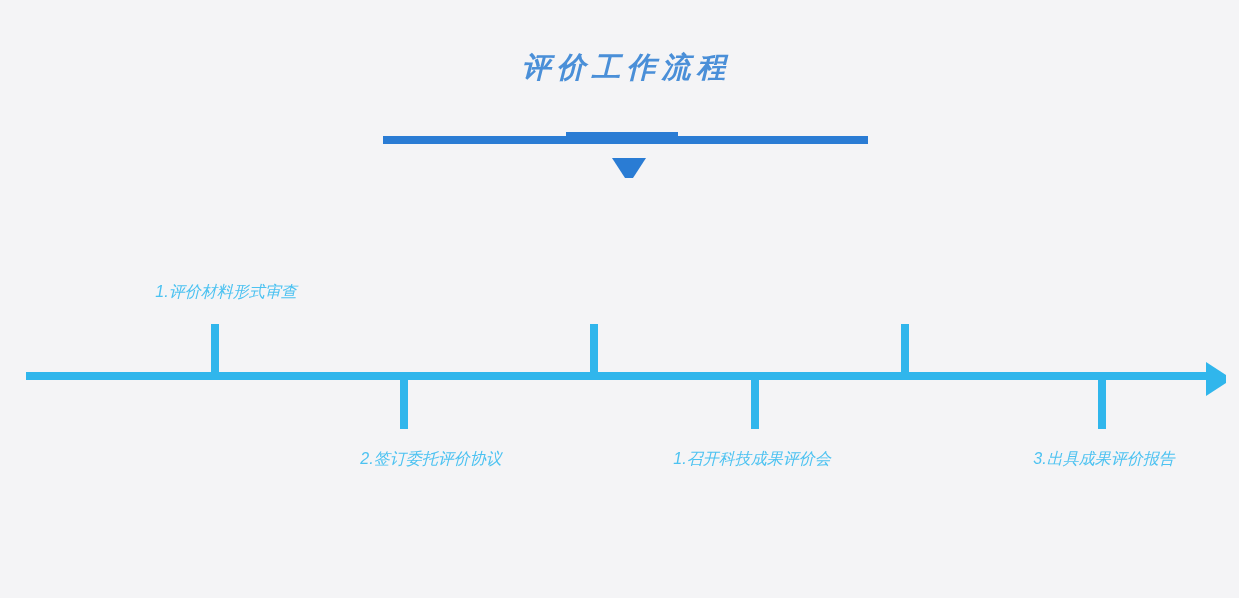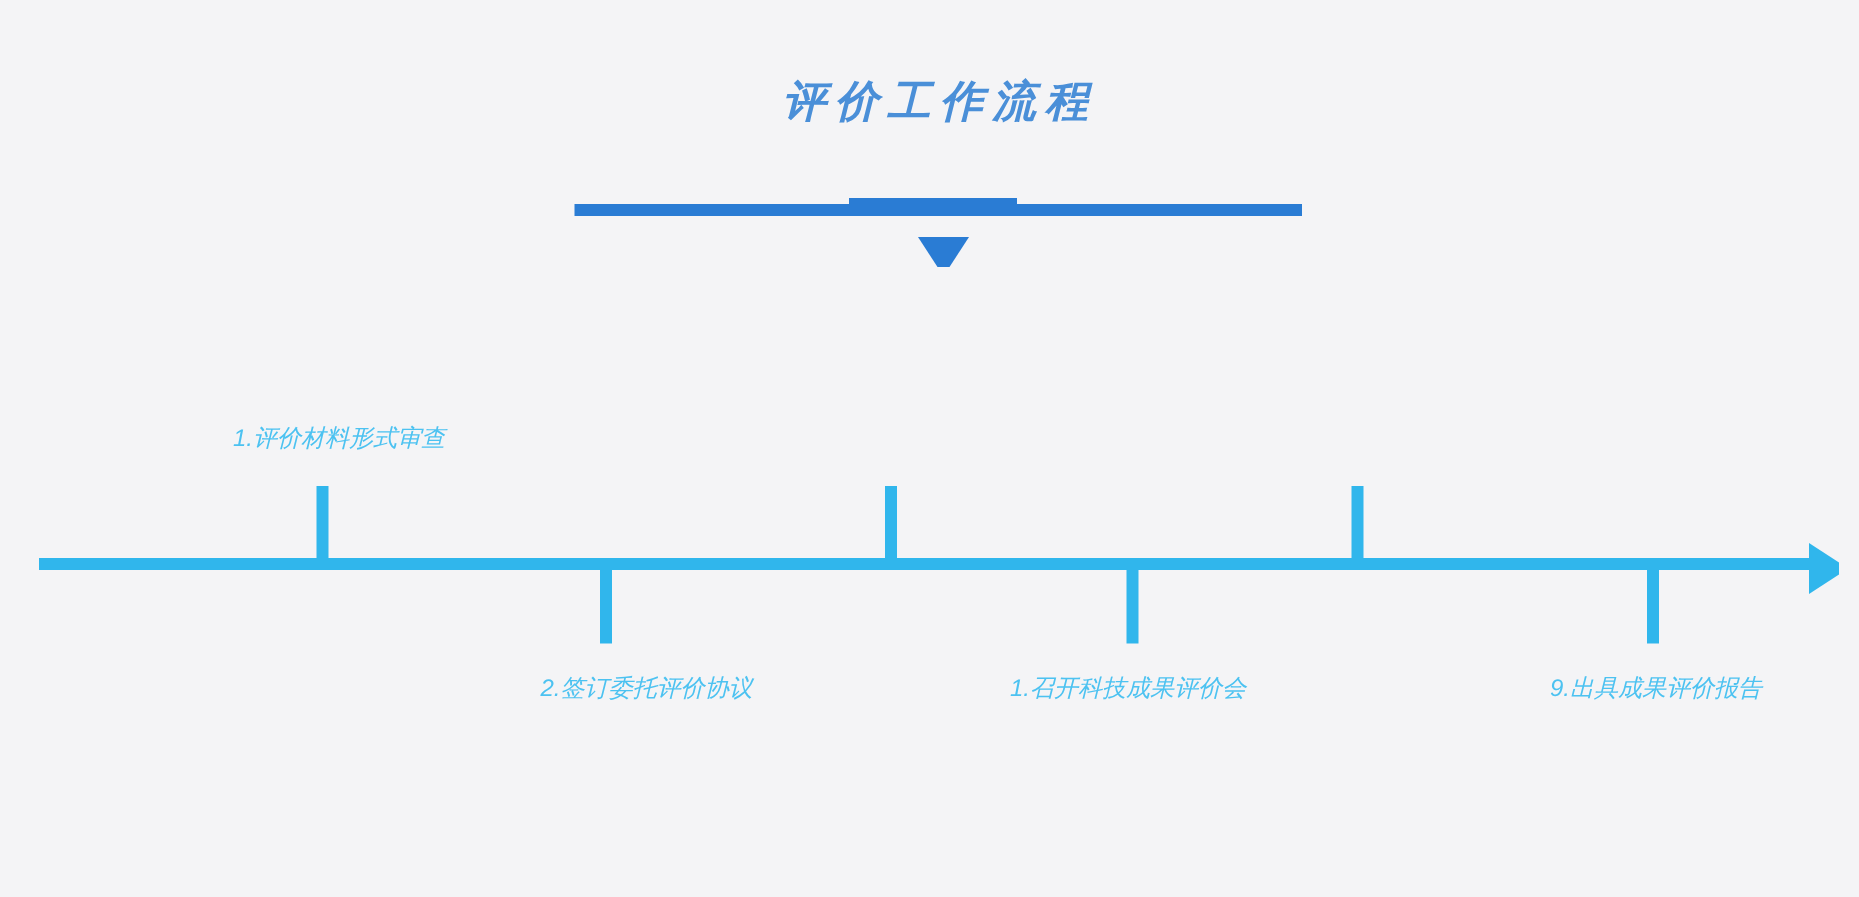--- a/index.html
+++ b/index.html
@@ -113,15 +113,15 @@
   <div class="tick up tick-1"></div>
   <div class="tick down tick-2"></div>
   <div class="tick up tick-3"></div>
   <div class="tick down tick-4"></div>
   <div class="tick up tick-5"></div>
   <div class="tick down tick-6"></div>
 
   <div class="step-label above pos-1">1.评价材料形式审查</div>
   <div class="step-label below pos-2">2.签订委托评价协议</div>
   <div class="step-label below pos-4">1.召开科技成果评价会</div>
-  <div class="step-label below pos-6">9.出具成果评价报告</div>
+  <div class="step-label below pos-6">3.出具成果评价报告</div>
 
 </div>
 
 </body></html>

